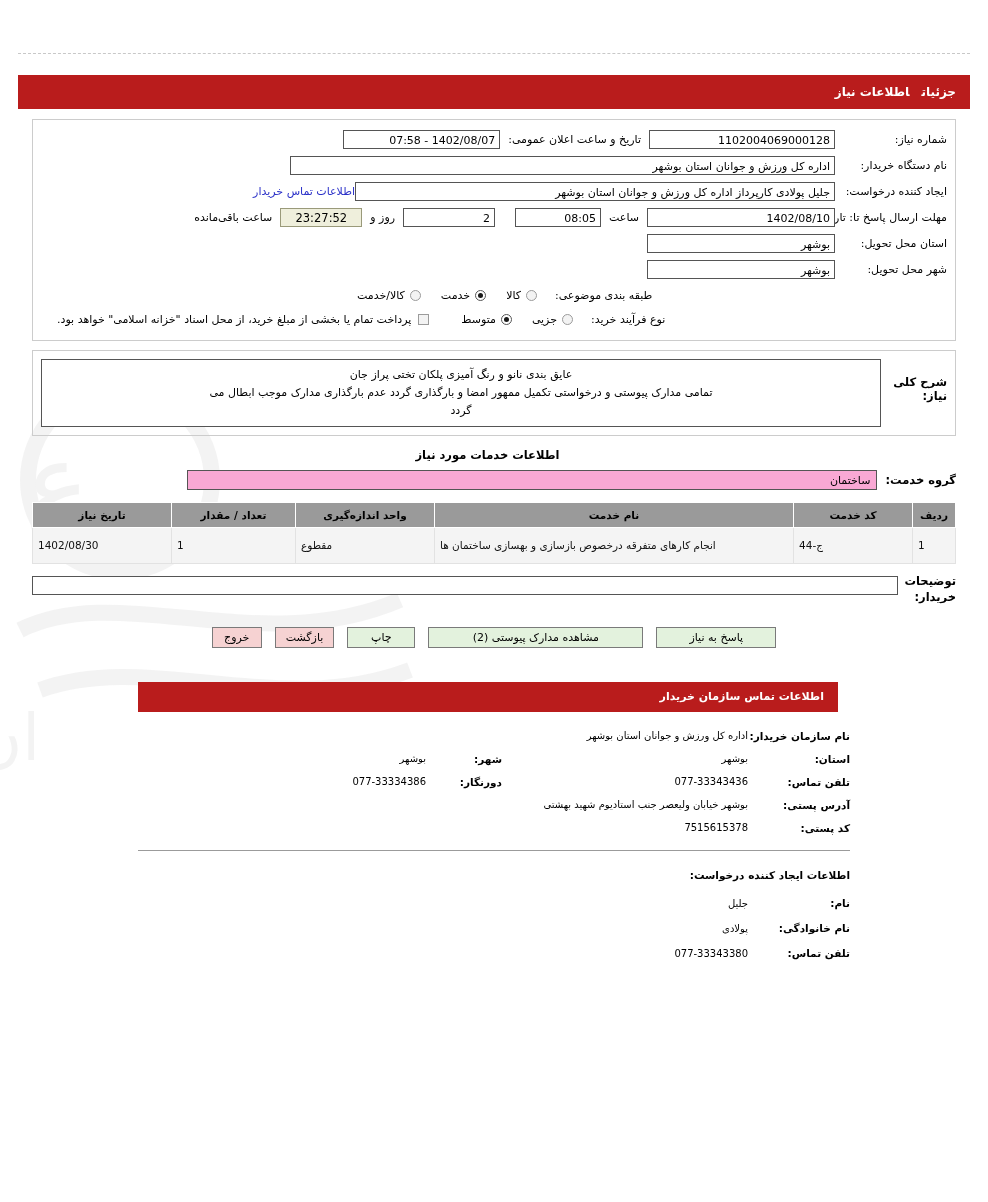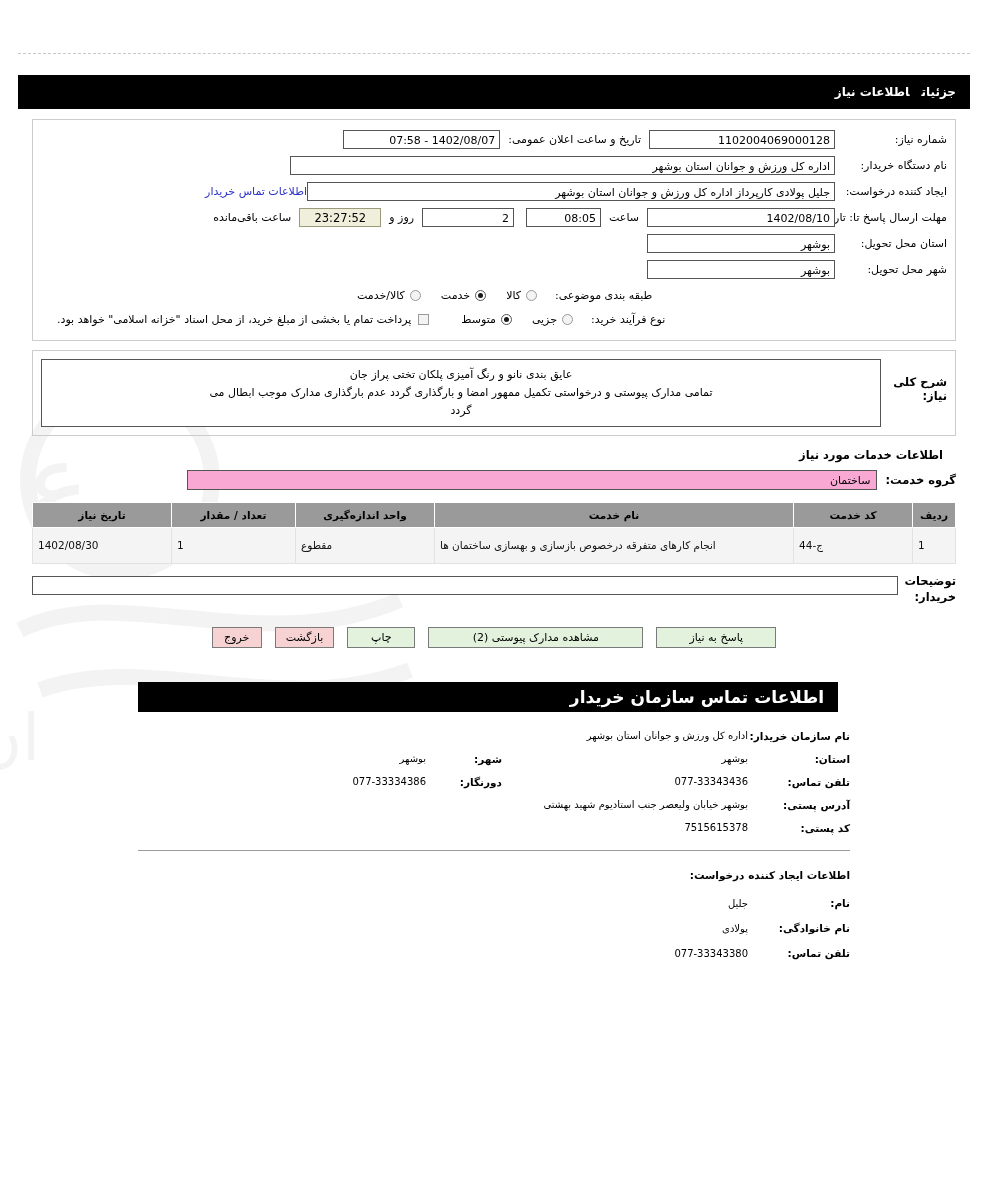--- a/index.html
+++ b/index.html
@@ -41,38 +41,38 @@
     margin: 53px 18px 0 18px;
     border-top: 1px dashed #c8c8c8;
     height: 0;
     font-size: 0;
     line-height: 0;
   }
 
   
   .banner {
     margin: 21px 18px 0 18px;
-    background: #000000;
+    background: #b91c1c;
     color: #ffffff;
     height: 34px;
     line-height: 34px;
     padding: 0 14px;
     font-size: 12px;
     font-weight: bold;
     letter-spacing: .3px;
     text-align: right;
     box-sizing: border-box;
   }
   .banner .crumb { margin-left: 12px; }
 
   .banner--contact {
     margin: 0 150px 0 138px;
     height: 30px;
     line-height: 30px;
-    font-size: 17px;
+    font-size: 11px;
   }
 
   
   .panel {
     margin: 10px 32px 0 32px;
     border: 1px solid #cccccc;
     background: transparent;
     box-sizing: border-box;
     padding: 8px 8px 10px 8px;
   }
@@ -102,23 +102,23 @@
     padding: 0 4px;
     font-size: 11px;
     box-sizing: border-box;
     text-align: right;
     overflow: hidden;
     white-space: nowrap;
   }
   .fld.num { font-family: "DejaVu Sans", "Liberation Sans", sans-serif; }
   .f-need   { width: 186px; }
   .f-org    { width: 545px; }
-  .f-creator{ width: 528px; }
+  .f-creator{ width: 480px; }
   .f-date   { width: 188px; }
-  .f-time   { width: 75px; }
+  .f-time   { width: 86px; margin-left: 8px; }
   .f-days   { width: 92px; }
   .f-prov   { width: 188px; }
   .f-city   { width: 188px; }
   .f-pub    { width: 157px; }
 
   .inline-lbl {
     font-size: 11px;
     padding: 0 8px;
     white-space: nowrap;
   }
@@ -210,21 +210,21 @@
     box-sizing: border-box;
     background: #fff;
   }
   .desc-box div { text-align: center; }
 
   
   .sec-title {
     margin: 12px 45px 0 32px;
     font-size: 11.5px;
     font-weight: bold;
-    text-align: right;
+    text-align: center;
   }
   .group-row {
     display: flex;
     align-items: center;
     margin: 8px 32px 0 32px;
   }
   .group-lbl {
     font-weight: bold;
     font-size: 11.5px;
     white-space: nowrap;

